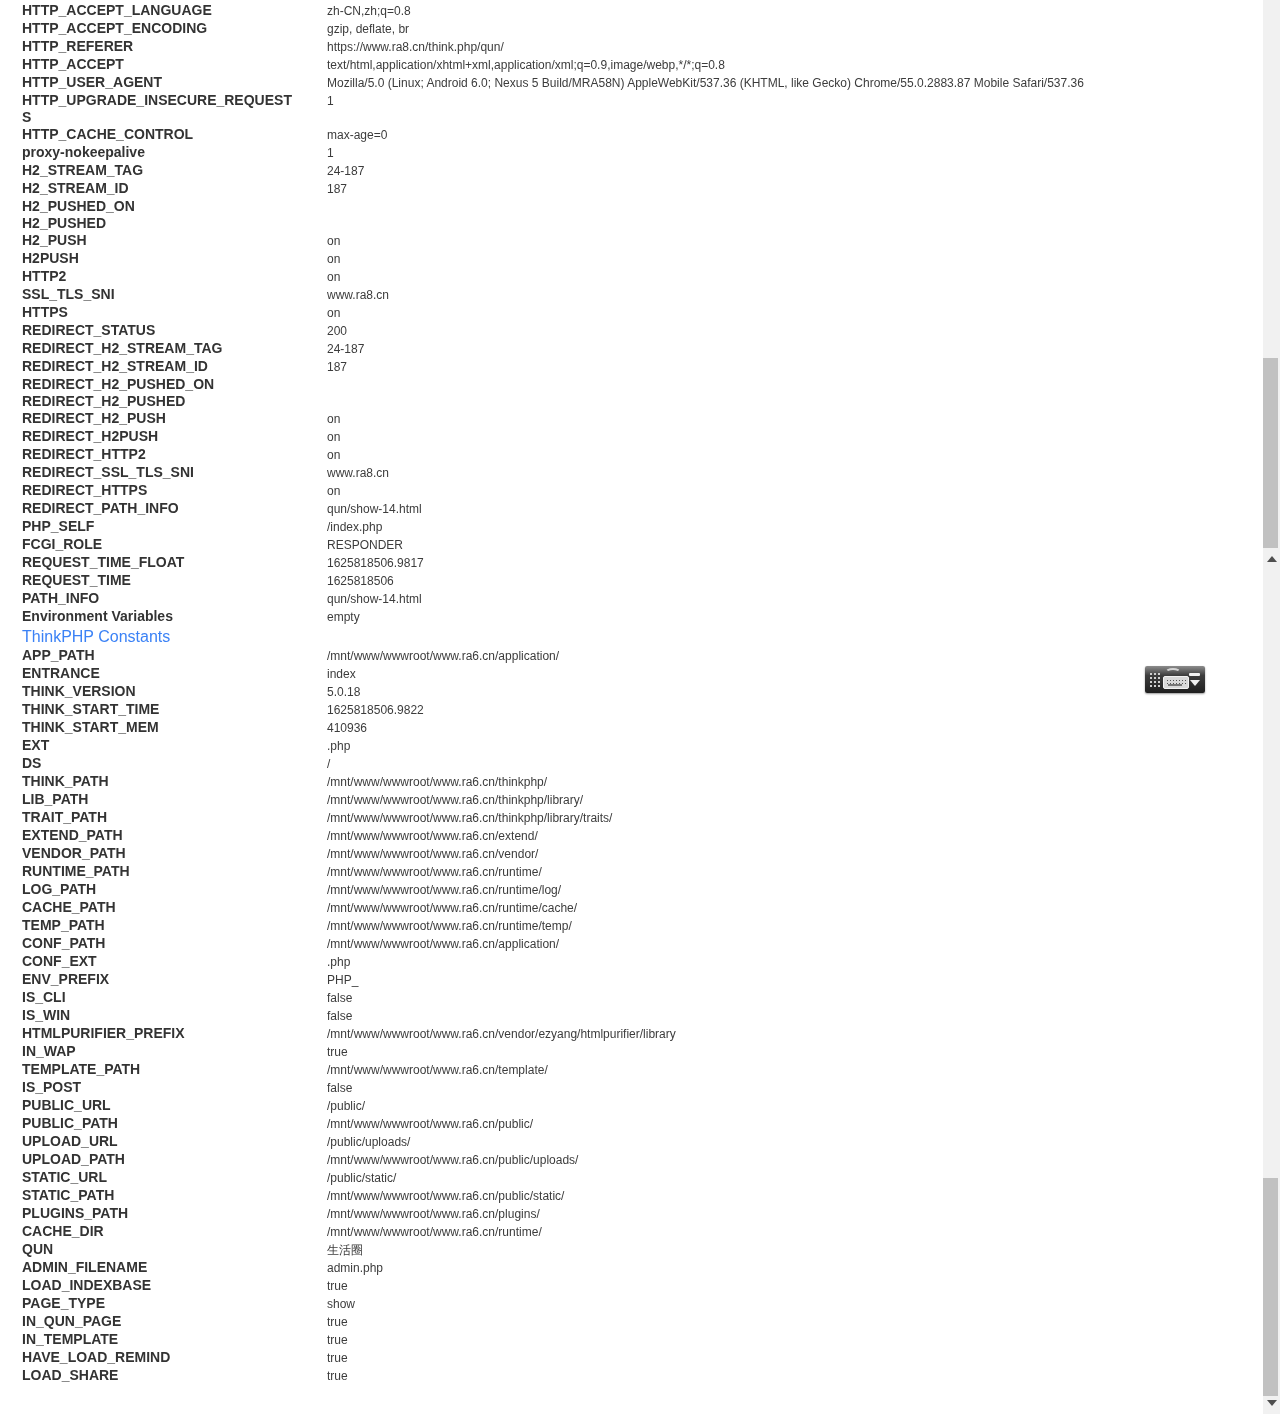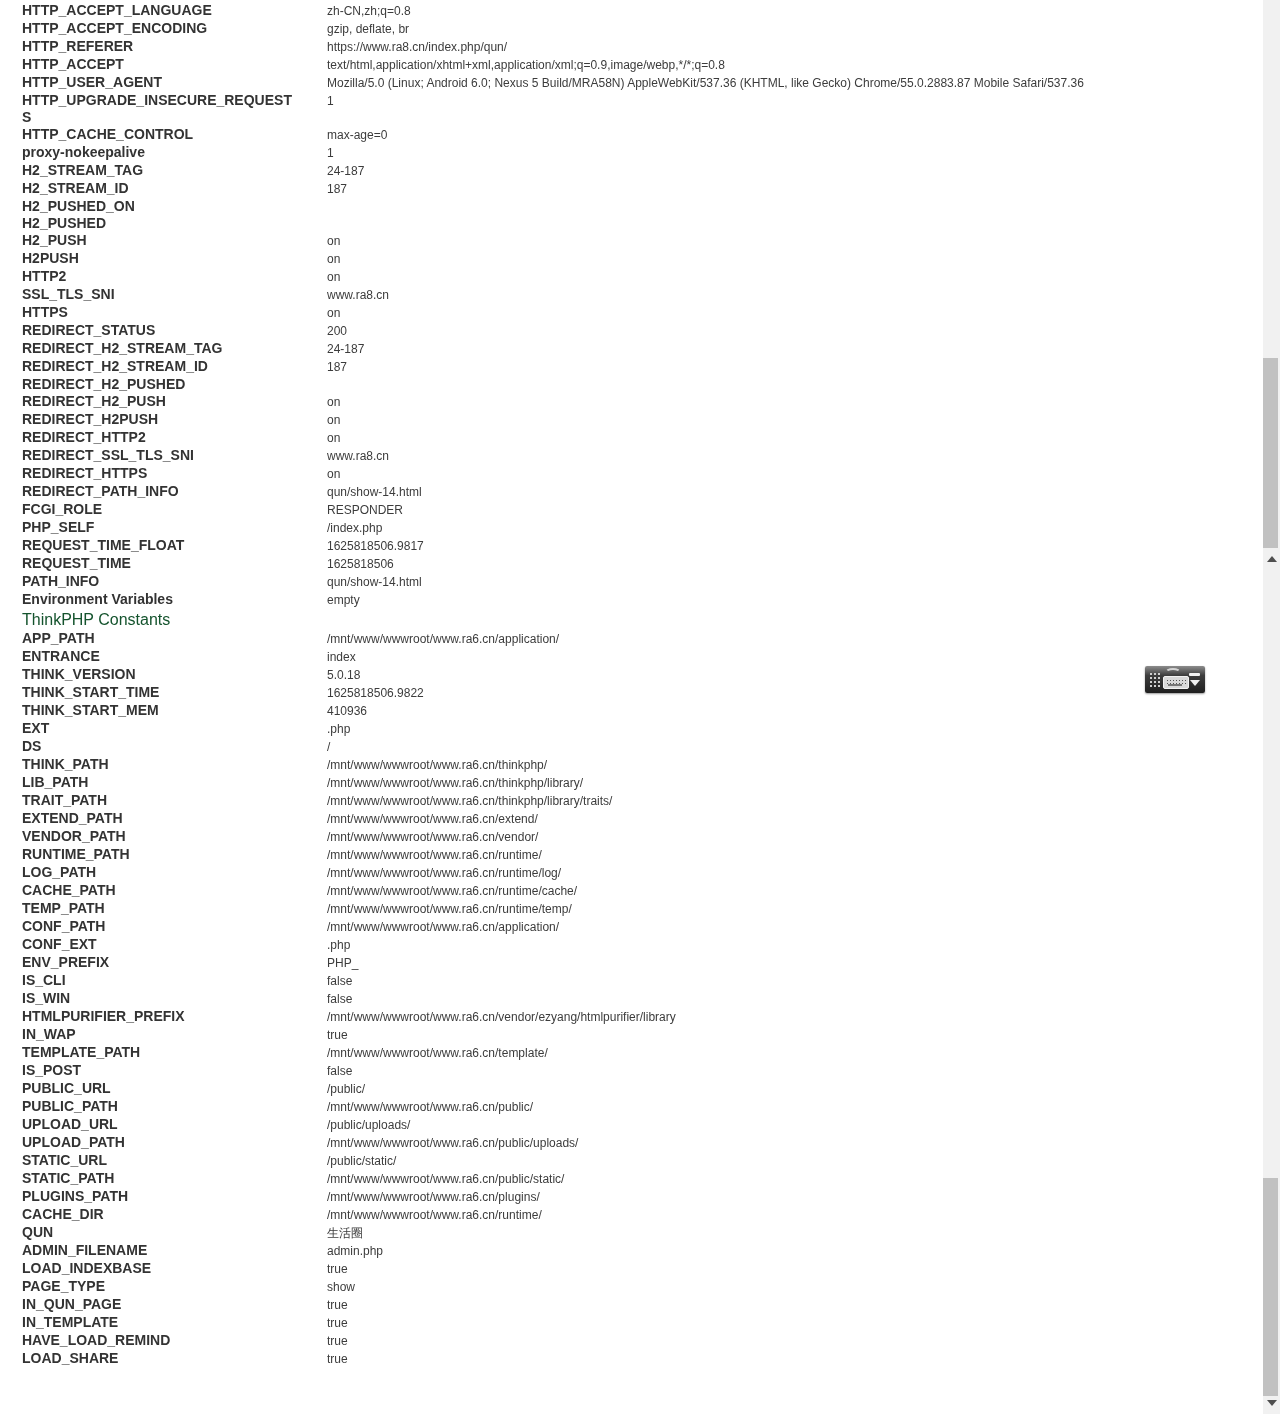--- a/index.html
+++ b/index.html
@@ -36,21 +36,21 @@
   .v {
     flex: 1 1 auto;
     font-size: 12px;
     color: #3c3c3c;
     white-space: nowrap;
     overflow: hidden;
   }
   .section-heading {
     font-size: 16px;
     line-height: 21px;
-    color: #14532d;
+    color: #3b82f6;
     font-weight: normal;
   }
   
   .scrollbar-track {
     position: absolute;
     top: 0; right: 0;
     width: 17px; height: 1414px;
     background: #f1f1f1;
   }
   .scroll-thumb {
@@ -152,21 +152,21 @@
           <div class="v">zh-CN,zh;q=0.8</div>
         </div>
 
         <div class="row">
           <div class="k">HTTP_ACCEPT_ENCODING</div>
           <div class="v">gzip, deflate, br</div>
         </div>
 
         <div class="row">
           <div class="k">HTTP_REFERER</div>
-          <div class="v">https://www.ra8.cn/index.php/qun/</div>
+          <div class="v">https://www.ra8.cn/think.php/qun/</div>
         </div>
 
         <div class="row">
           <div class="k">HTTP_ACCEPT</div>
           <div class="v">text/html,application/xhtml+xml,application/xml;q=0.9,image/webp,*/*;q=0.8</div>
         </div>
 
         <div class="row">
           <div class="k">HTTP_USER_AGENT</div>
           <div class="v">Mozilla/5.0 (Linux; Android 6.0; Nexus 5 Build/MRA58N) AppleWebKit/537.36 (KHTML, like Gecko) Chrome/55.0.2883.87 Mobile Safari/537.36</div>
@@ -240,20 +240,24 @@
         <div class="row">
           <div class="k">REDIRECT_H2_STREAM_TAG</div>
           <div class="v">24-187</div>
         </div>
 
         <div class="row">
           <div class="k">REDIRECT_H2_STREAM_ID</div>
           <div class="v">187</div>
         </div>
 
+        <div class="row">
+          <div class="k">REDIRECT_H2_PUSHED_ON</div>
+          <div class="v"></div>
+        </div>
 
         <div class="row">
           <div class="k">REDIRECT_H2_PUSHED</div>
           <div class="v"></div>
         </div>
 
         <div class="row">
           <div class="k">REDIRECT_H2_PUSH</div>
           <div class="v">on</div>
         </div>
@@ -277,27 +281,27 @@
           <div class="k">REDIRECT_HTTPS</div>
           <div class="v">on</div>
         </div>
 
         <div class="row">
           <div class="k">REDIRECT_PATH_INFO</div>
           <div class="v">qun/show-14.html</div>
         </div>
 
         <div class="row">
+          <div class="k">PHP_SELF</div>
+          <div class="v">/index.php</div>
+        </div>
+
+        <div class="row">
           <div class="k">FCGI_ROLE</div>
           <div class="v">RESPONDER</div>
-        </div>
-
-        <div class="row">
-          <div class="k">PHP_SELF</div>
-          <div class="v">/index.php</div>
         </div>
 
         <div class="row">
           <div class="k">REQUEST_TIME_FLOAT</div>
           <div class="v">1625818506.9817</div>
         </div>
 
         <div class="row">
           <div class="k">REQUEST_TIME</div>
           <div class="v">1625818506</div>

